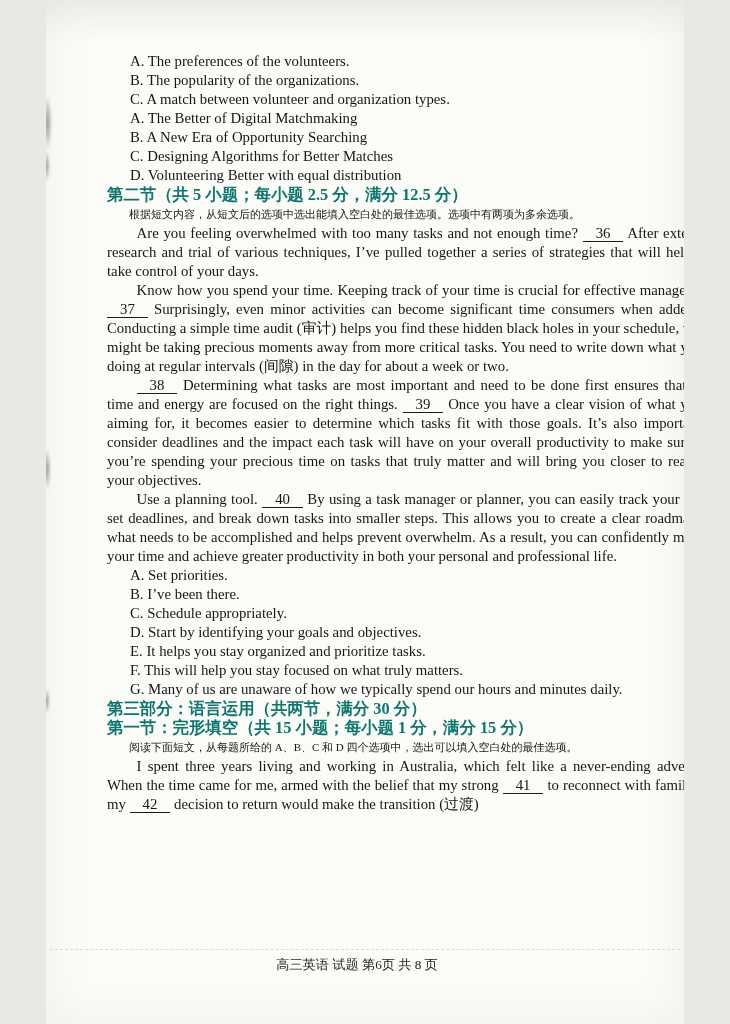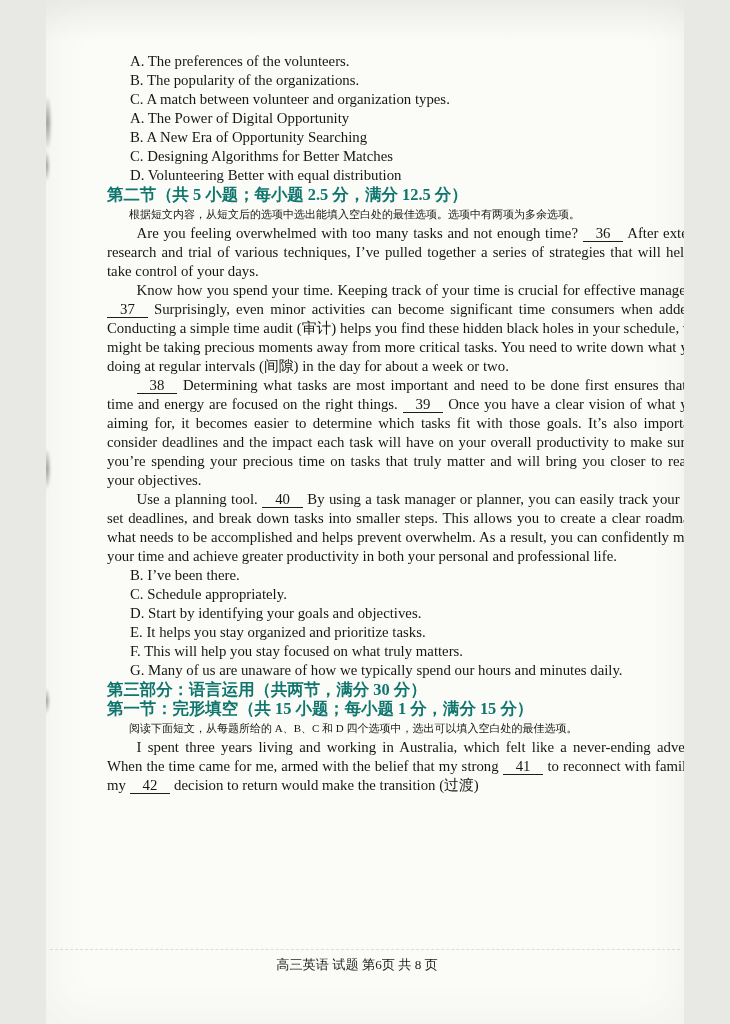--- a/index.html
+++ b/index.html
@@ -85,35 +85,36 @@
 
   <div class="content">
 
     <div class="opts">
       <p class="opt">A. The preferences of the volunteers.</p>
       <p class="opt">B. The popularity of the organizations.</p>
       <p class="opt">C. A match between volunteer and organization types.</p>
     </div>
 
     <div class="opts">
-      <p class="opt">A. The Power of Digital Opportunity</p>
+      <p class="opt">A. The Better of Digital Matchmaking</p>
       <p class="opt">B. A New Era of Opportunity Searching</p>
       <p class="opt">C. Designing Algorithms for Better Matches</p>
       <p class="opt">D. Volunteering Better with equal distribution</p>
     </div>
 
     <p class="cn-heading">第二节（共 5 小题；每小题 2.5 分，满分 12.5 分）</p>
     <p class="cn-para">根据短文内容，从短文后的选项中选出能填入空白处的最佳选项。选项中有两项为多余选项。</p>
 
     <p class="para">Are you feeling overwhelmed with too many tasks and not enough time? <span class="blank">36</span> After extensive research and trial of various techniques, I’ve pulled together a series of strategies that will help you take control of your days.</p>
     <p class="para">Know how you spend your time. Keeping track of your time is crucial for effective management. <span class="blank">37</span> Surprisingly, even minor activities can become significant time consumers when added up. Conducting a simple time audit (审计) helps you find these hidden black holes in your schedule, which might be taking precious moments away from more critical tasks. You need to write down what you’re doing at regular intervals (间隙) in the day for about a week or two.</p>
     <p class="para"><span class="blank">38</span> Determining what tasks are most important and need to be done first ensures that your time and energy are focused on the right things. <span class="blank">39</span> Once you have a clear vision of what you’re aiming for, it becomes easier to determine which tasks fit with those goals. It’s also important to consider deadlines and the impact each task will have on your overall productivity to make sure that you’re spending your precious time on tasks that truly matter and will bring you closer to reaching your objectives.</p>
     <p class="para">Use a planning tool. <span class="blank">40</span> By using a task manager or planner, you can easily track your goals, set deadlines, and break down tasks into smaller steps. This allows you to create a clear roadmap for what needs to be accomplished and helps prevent overwhelm. As a result, you can confidently manage your time and achieve greater productivity in both your personal and professional life.</p>
 
     <div class="opts">
+      <p class="opt">A. Set priorities.</p>
       <p class="opt">B. I’ve been there.</p>
       <p class="opt">C. Schedule appropriately.</p>
       <p class="opt">D. Start by identifying your goals and objectives.</p>
       <p class="opt">E. It helps you stay organized and prioritize tasks.</p>
       <p class="opt">F. This will help you stay focused on what truly matters.</p>
       <p class="opt">G. Many of us are unaware of how we typically spend our hours and minutes daily.</p>
     </div>
 
     <p class="cn-heading">第三部分：语言运用（共两节，满分 30 分）</p>
     <p class="cn-heading">第一节：完形填空（共 15 小题；每小题 1 分，满分 15 分）</p>

